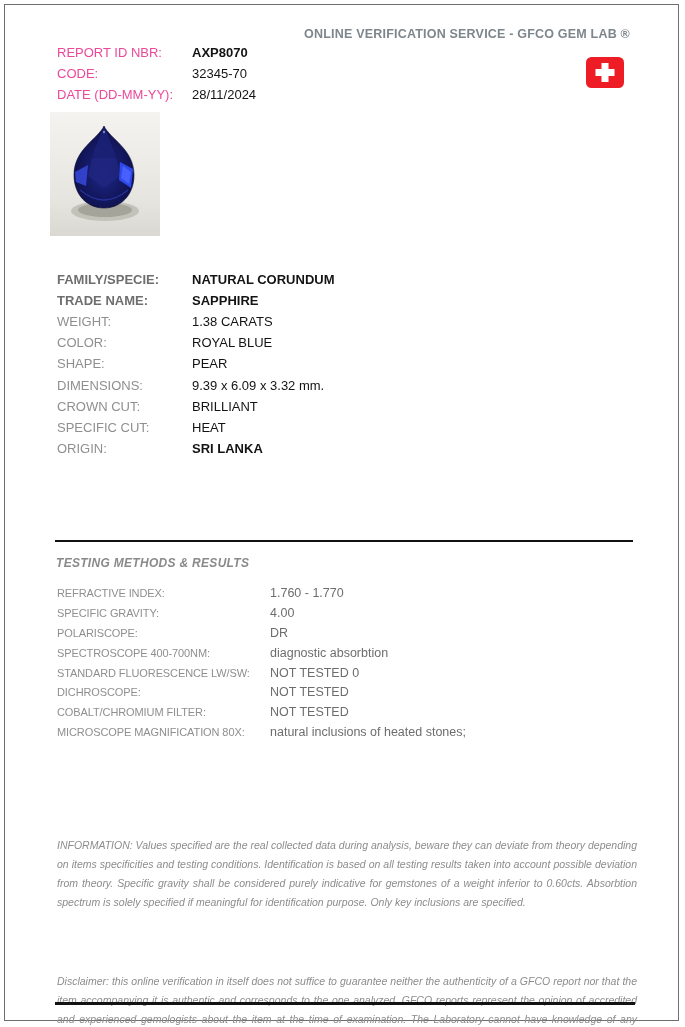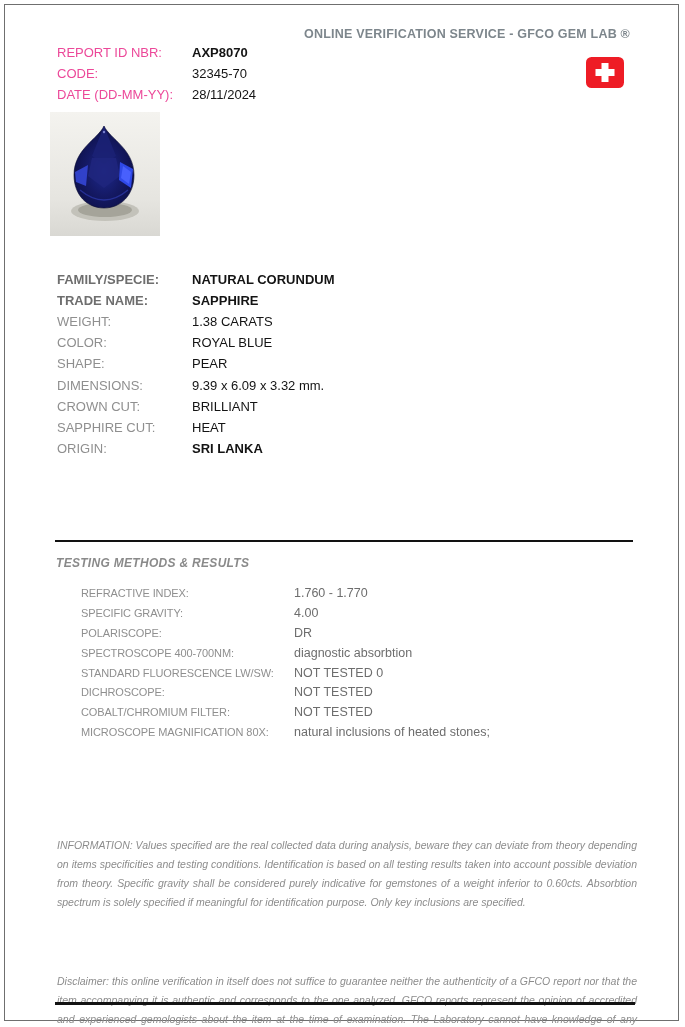--- a/index.html
+++ b/index.html
@@ -35,21 +35,21 @@
   .gem-row.lbl-bold .lbl { font-weight:bold; color:#6e6e6e; }
   .gem-row .val { color:#141414; }
   .val-red { color:#dd2026; font-weight:bold; }
   
   .hr1 { position:absolute; left:55px; top:540px; width:578px; height:2px; background:#121212; }
   .section-title {
     position:absolute; left:56px; top:556px;
     font-size:12px; font-weight:bold; font-style:italic;
     color:#8a8a8a; letter-spacing:0.3px;
   }
-  .test-table { position:absolute; left:57px; top:586px;margin-left:24px; }
+  .test-table { position:absolute; left:57px; top:586px; }
   .test-row { display:flex; height:19.9px; align-items:baseline; }
   .test-row .lbl { width:213px; font-size:11px; color:#8f8f8f; letter-spacing:-0.1px; }
   .test-row .val { font-size:12.5px; color:#6d6d6d; }
   
   .para {
     position:absolute; left:57px; width:580px;
     font-size:10.5px; font-style:italic; color:#8c8c8c;
     line-height:19px; text-align:justify;
   }
   .para-info { top:836px; }
@@ -137,21 +137,21 @@
   </div>
   <div class="gem-row">
     <span class="lbl">DIMENSIONS:</span>
     <span class="val">9.39 x 6.09 x 3.32 mm.</span>
   </div>
   <div class="gem-row">
     <span class="lbl">CROWN CUT:</span>
     <span class="val">BRILLIANT</span>
   </div>
   <div class="gem-row">
-    <span class="lbl">SAPPHIRE CUT:</span>
+    <span class="lbl">SPECIFIC CUT:</span>
     <span class="val">HEAT</span>
   </div>
   <div class="gem-row">
     <span class="lbl">ORIGIN:</span>
     <span class="val val-bold">SRI LANKA</span>
   </div>
 </div>
 
 <div class="hr1"></div>
 

